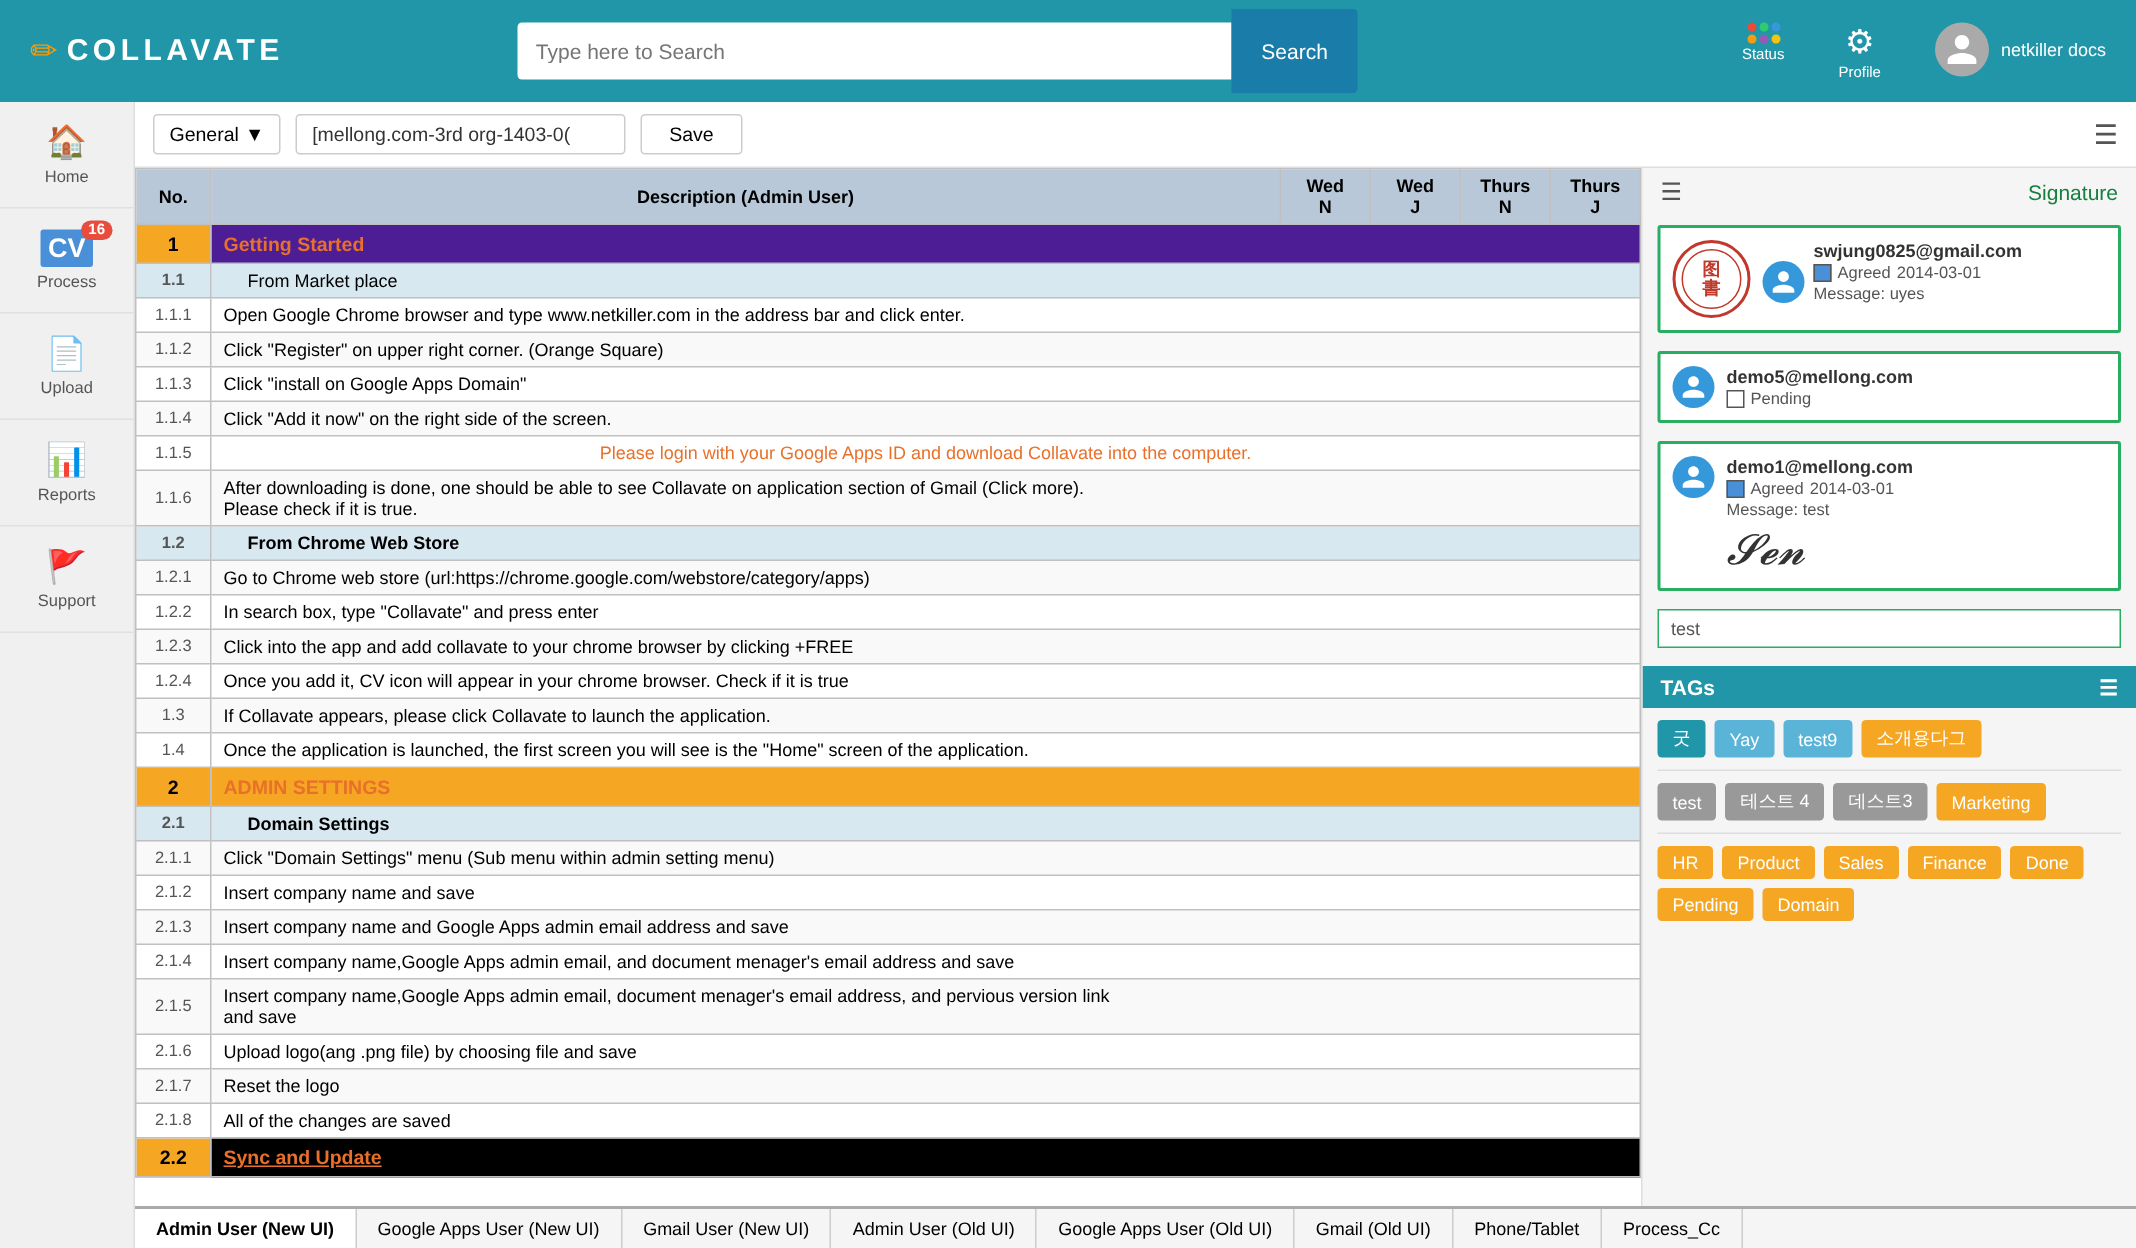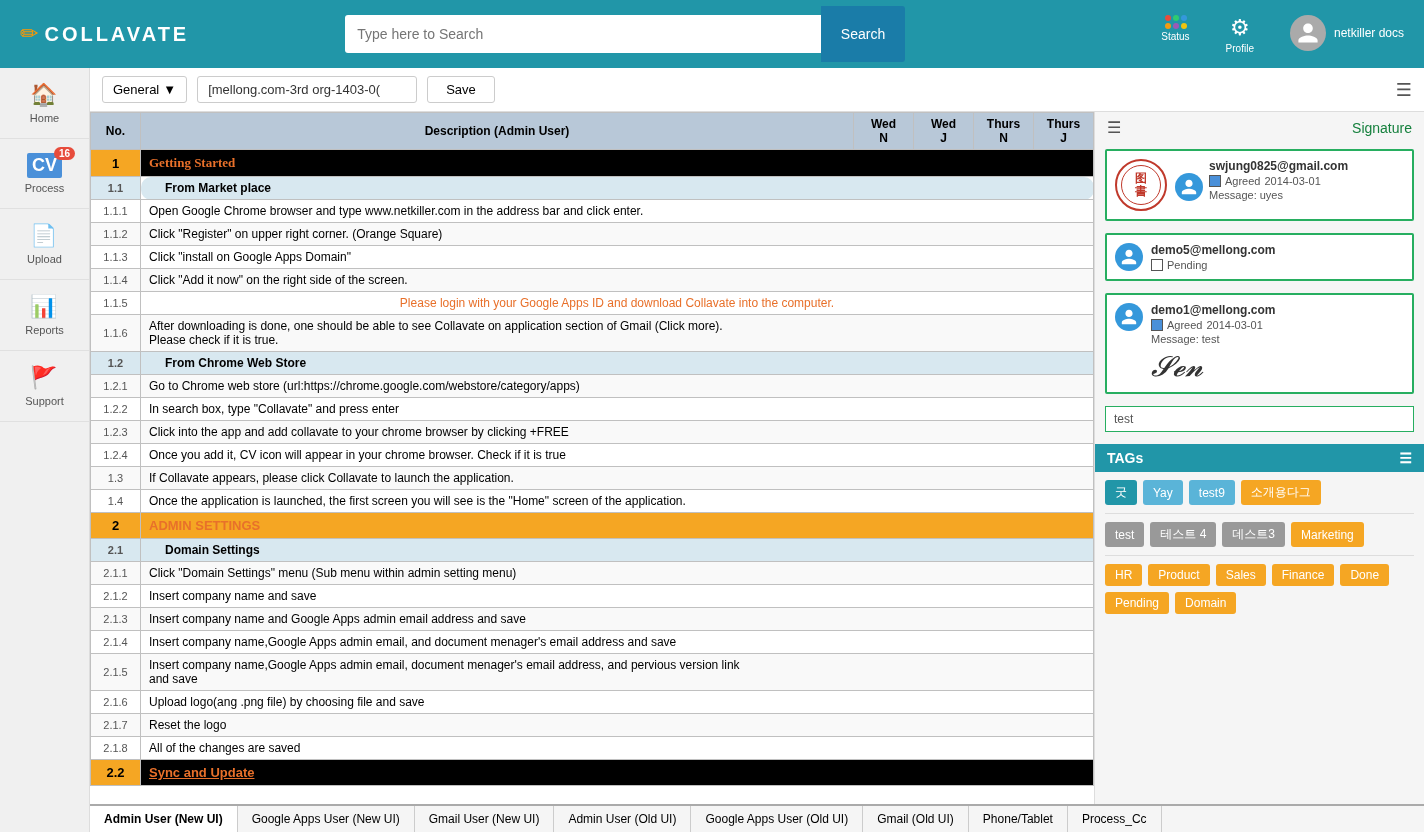--- a/index.html
+++ b/index.html
@@ -303,25 +303,25 @@
               <th class="col-desc">Description (Admin User)</th>
               <th class="col-day">Wed<br>N</th>
               <th class="col-day">Wed<br>J</th>
               <th class="col-day">Thurs<br>N</th>
               <th class="col-day">Thurs<br>J</th>
             </tr>
           </thead>
           <tbody id="table-body">
           <tr class="section-header">
                 <td class="col-no num-cell" style="background:#f5a623;font-weight:bold;color:#000;">1</td>
-                <td colspan="5" style="background:#000000;font-weight:bold;font-size:13px;color:#e8702a;font-family:Liberation Serif, serif;">Getting Started</td>
+                <td colspan="5" style="background:#4c1d95;font-weight:bold;font-size:13px;color:#e8702a;">Getting Started</td>
               </tr>
               <tr class="subsection-header">
                 <td class="col-no num-cell">1.1</td>
-                <td colspan="5" class="indent-1" style="font-weight:bold;background:#d8e8f0;border-radius:10px;">From Market place</td>
+                <td colspan="5" class="indent-1" style="font-weight:normal;background:#d8e8f0;">From Market place</td>
               </tr>
               <tr class="row-normal">
                 <td class="col-no num-cell">1.1.1</td>
                 <td colspan="5">Open Google Chrome browser and type www.netkiller.com in the address bar and click enter.</td>
               </tr>
               <tr class="row-alt">
                 <td class="col-no num-cell">1.1.2</td>
                 <td colspan="5">Click "Register" on upper right corner. (Orange Square)</td>
               </tr>
               <tr class="row-normal">

